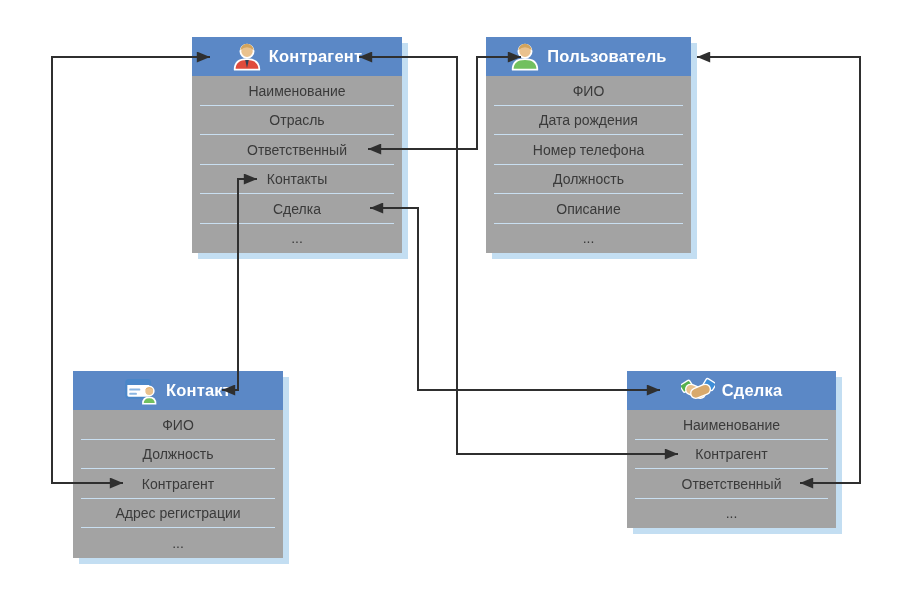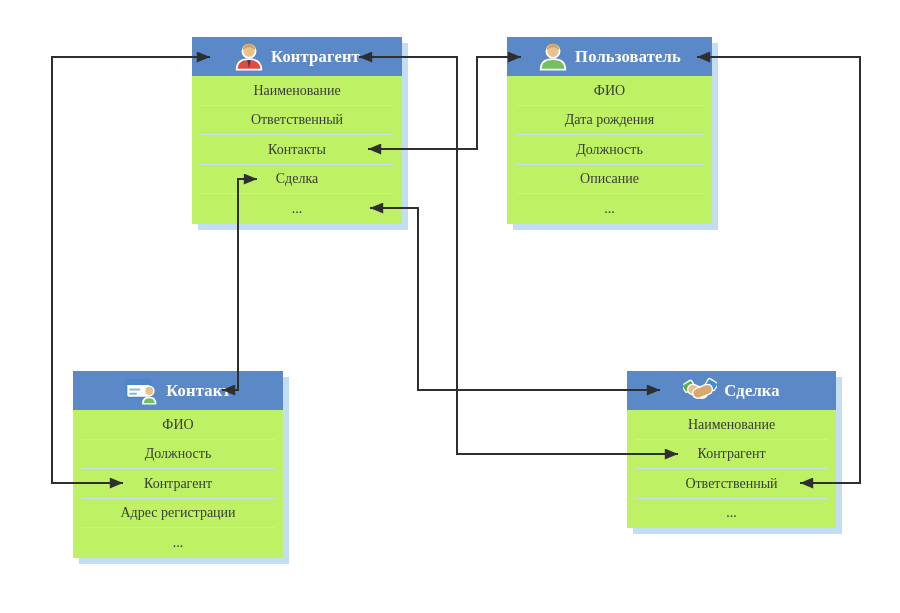--- a/index.html
+++ b/index.html
@@ -1,34 +1,34 @@
 <!DOCTYPE html>
 <html><head>
 <meta charset="utf-8">
 <style>
   html,body{margin:0;padding:0;background:#ffffff;}
   #canvas{
     position:relative;width:900px;height:613px;background:#ffffff;overflow:hidden;
-    font-family:Liberation Serif, serif;
+    font-family:Liberation Sans, sans-serif;
   }
   .entity{position:absolute;box-shadow:6px 6px 0 #c3def2;}
   .ent-header{
     height:39px;background:#5b88c6;display:flex;align-items:center;justify-content:center;gap:7px;
   }
   .ent-title{color:#ffffff;font-weight:bold;font-size:16.5px;letter-spacing:.2px;}
-  .ent-body{background:#bef264;}
+  .ent-body{background:#a3a3a3;}
   .row{
     height:29.5px;display:flex;align-items:center;justify-content:center;
     font-size:14px;color:#3a3a3a;position:relative;white-space:nowrap;
   }
   .row:not(:last-child)::after{
     content:"";position:absolute;left:8px;right:8px;bottom:0;height:1px;background:#c9dff1;
   }
   #ent-kontragent{left:192px;top:37px;width:210px;}
-  #ent-polzovatel{left:507px;top:37px;width:205px;}
+  #ent-polzovatel{left:486px;top:37px;width:205px;}
   #ent-kontakt{left:73px;top:371px;width:210px;}
   #ent-sdelka{left:627px;top:371px;width:209px;}
   #connectors{position:absolute;left:0;top:0;width:900px;height:613px;pointer-events:none;z-index:5;}
   #connectors path.link{fill:none;stroke:#2f2f2f;stroke-width:2;}
   .icon{display:flex;align-items:center;}
 </style>
 </head>
 <body>
 
 <div id="canvas">
@@ -40,20 +40,21 @@
           <path d="M3 31 Q3 19 17 19 Q31 19 31 31 Z" fill="#e04b3c" stroke="#ffffff" stroke-width="2" stroke-linejoin="round"></path>
           <path d="M15 20 L17 29 L19 20 Z" fill="#2e4257"></path>
           <circle cx="17" cy="10" r="7.5" fill="#eac28e" stroke="#ffffff" stroke-width="2"></circle>
           <path d="M9.5 9 A7.5 7.5 0 0 1 24.5 9 Q21 5.5 17 5.5 Q13 5.5 9.5 9 Z" fill="#d3a45d"></path>
         </svg>
       </span>
       <span class="ent-title">Контрагент</span>
     </div>
     <div class="ent-body">
       <div class="row">Наименование</div>
+      <div class="row">Отрасль</div>
       <div class="row">Ответственный</div>
       <div class="row">Контакты</div>
       <div class="row">Сделка</div>
       <div class="row">...</div>
     </div>
   </div>
 
   <div class="entity" id="ent-polzovatel">
     <div class="ent-header">
       <span class="icon">
@@ -61,20 +62,21 @@
           <path d="M3 31 Q3 19 17 19 Q31 19 31 31 Z" fill="#72c05f" stroke="#ffffff" stroke-width="2" stroke-linejoin="round"></path>
           <circle cx="17" cy="10" r="7.5" fill="#eac28e" stroke="#ffffff" stroke-width="2"></circle>
           <path d="M9.5 9 A7.5 7.5 0 0 1 24.5 9 Q21 5.5 17 5.5 Q13 5.5 9.5 9 Z" fill="#d3a45d"></path>
         </svg>
       </span>
       <span class="ent-title">Пользователь</span>
     </div>
     <div class="ent-body">
       <div class="row">ФИО</div>
       <div class="row">Дата рождения</div>
+      <div class="row">Номер телефона</div>
       <div class="row">Должность</div>
       <div class="row">Описание</div>
       <div class="row">...</div>
     </div>
   </div>
 
   <div class="entity" id="ent-kontakt">
     <div class="ent-header">
       <span class="icon">
         <svg viewBox="0 0 40 32" width="34" height="28">

